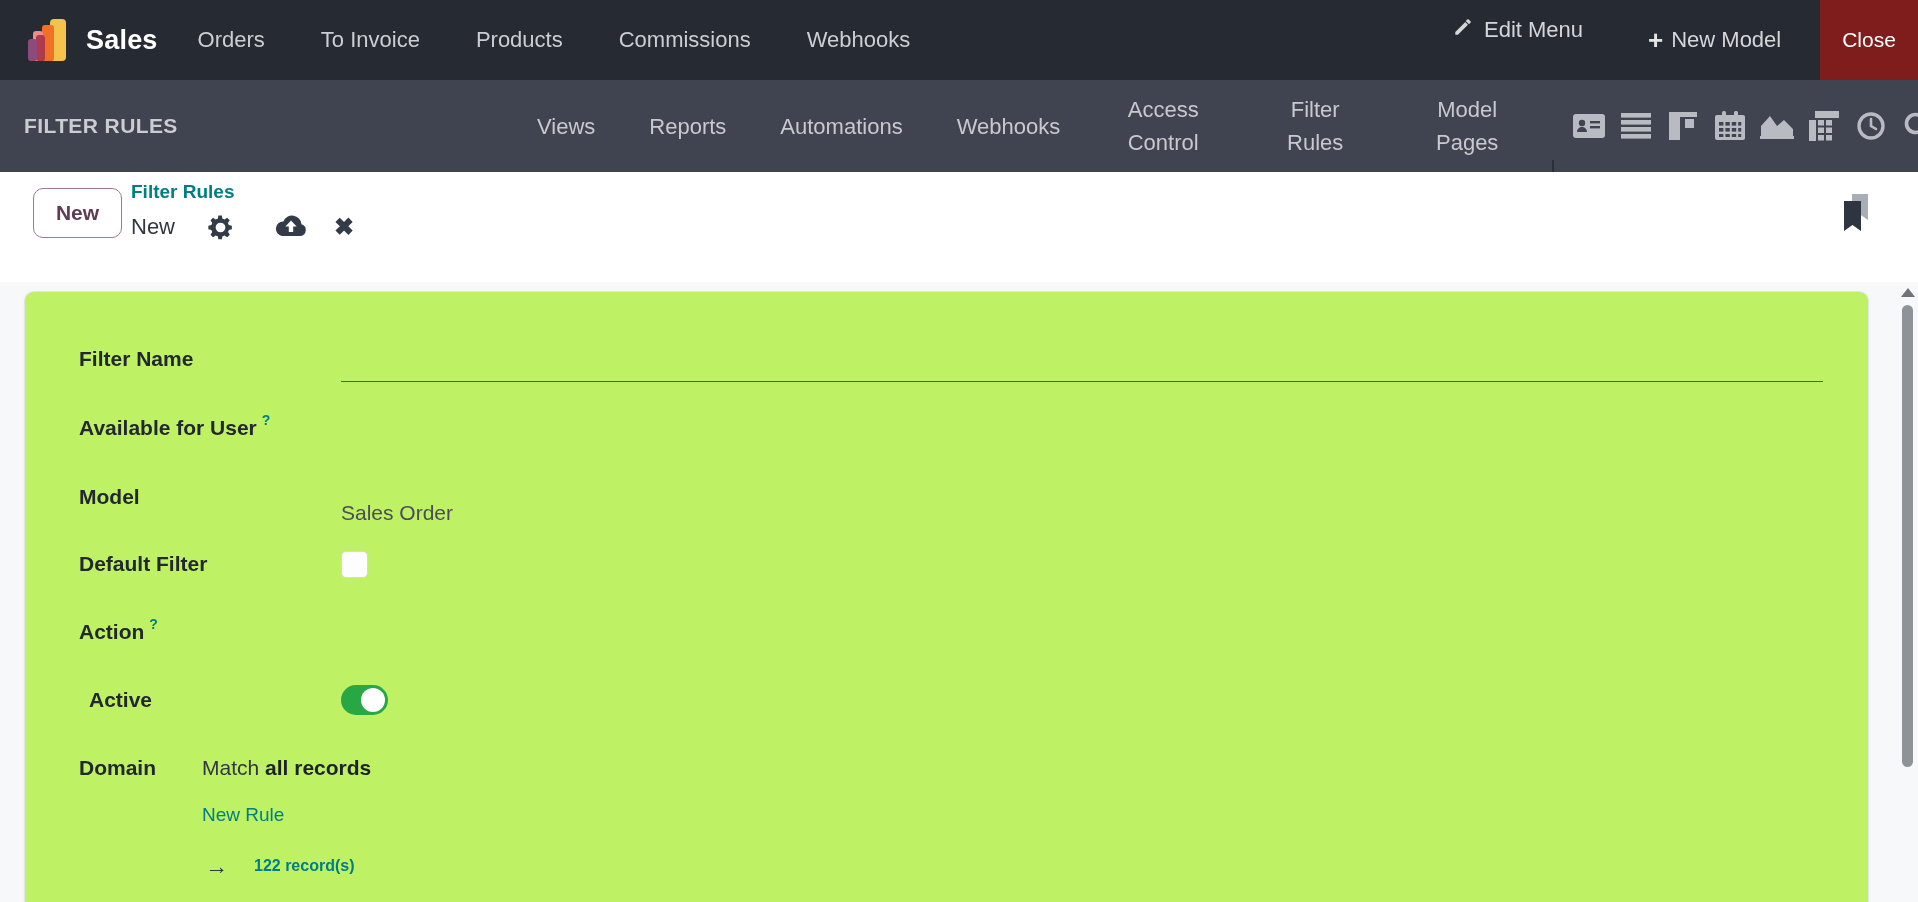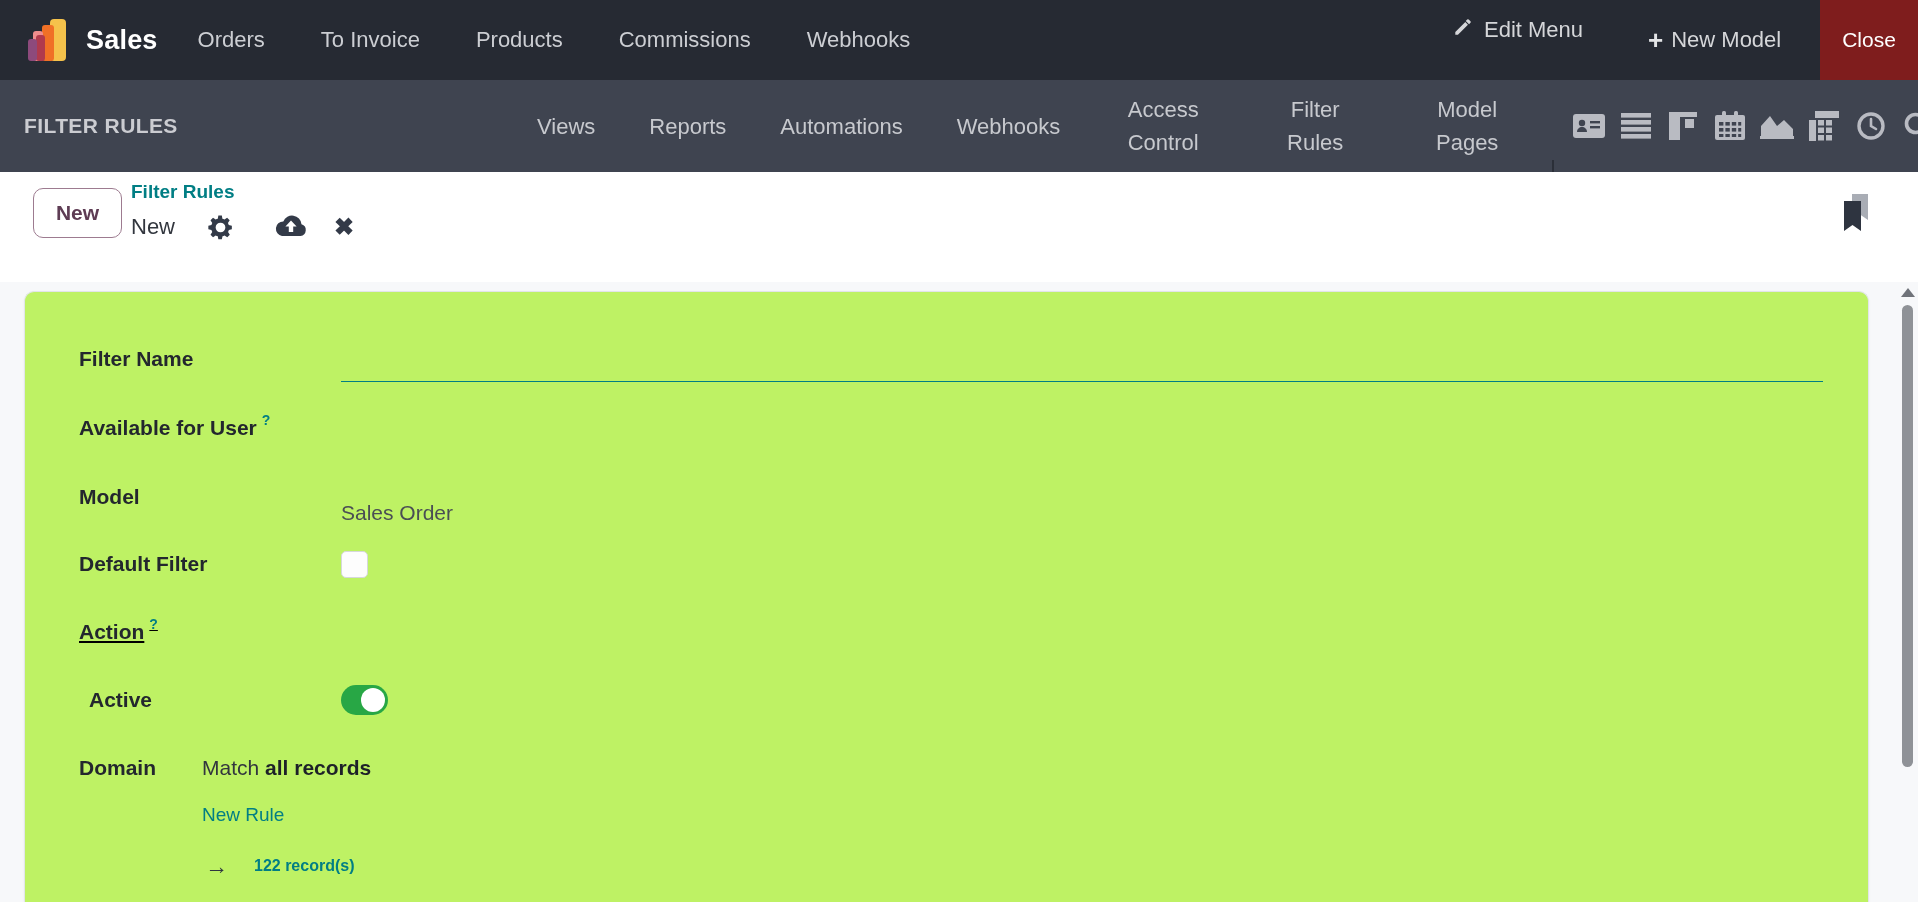--- a/index.html
+++ b/index.html
@@ -302,21 +302,21 @@
   </div>
   <div class="frow" style="left:316px; top:191px; height:28px;margin-top:16px;">
     <span class="fvalue">Sales Order</span>
   </div>
 
   <div class="frow" style="left:54px; top:258px; height:28px;">
     <span class="flabel">Default Filter</span>
   </div>
   <div class="checkbox"></div>
 
-  <div class="frow" style="left:54px; top:326px; height:28px;text-decoration:underline;">
+  <div class="frow" style="left:54px; top:326px; height:28px;">
     <span class="flabel">Action</span>
     <span class="fhelp">?</span>
   </div>
 
   <div class="frow" style="left:64px; top:394px; height:28px;">
     <span class="flabel">Active</span>
   </div>
   <div class="toggle">
       <div class="knob"></div>
     </div>

